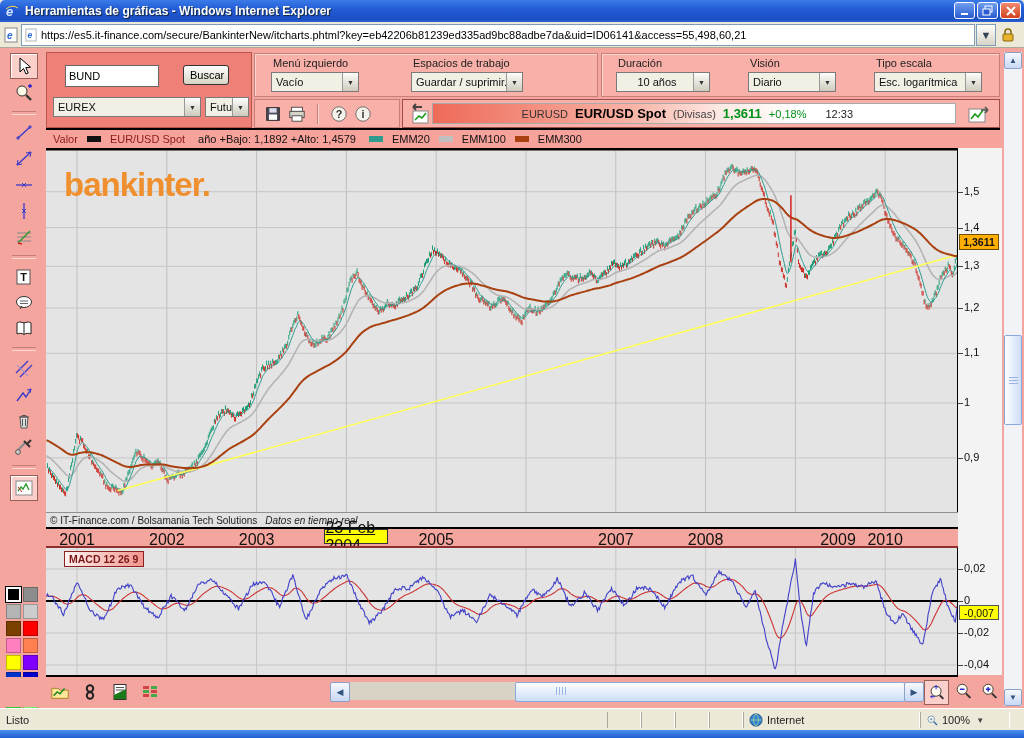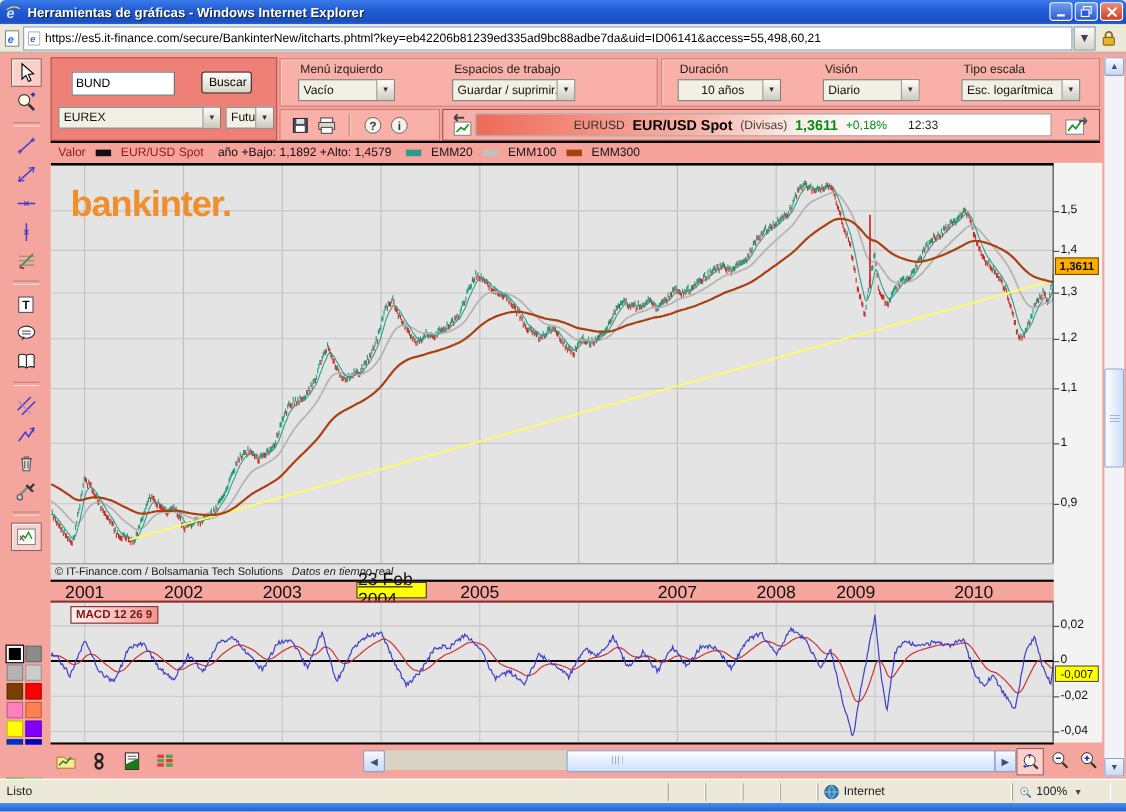--- a/index.html
+++ b/index.html
@@ -466,21 +466,21 @@
     <div id="blackline1"></div>
 
     <div id="xaxis">
         <span class="yearlbl" style="left: 31px;">2001</span>
         <span class="yearlbl" style="left: 120.8px;">2002</span>
         <span class="yearlbl" style="left: 210.6px;">2003</span>
         <span class="yearlbl" style="left: 390.2px;">2005</span>
         <span class="yearlbl" style="left: 480px; margin-top: 43px;">2006</span>
         <span class="yearlbl" style="left: 569.8px;">2007</span>
         <span class="yearlbl" style="left: 659.6px;">2008</span>
-        <span class="yearlbl" style="left: 732px;">2009</span>
+        <span class="yearlbl" style="left: 792px;">2009</span>
         <span class="yearlbl" style="left: 839.2px;">2010</span>
         <div id="datebox" style="left: 278.4px; width: 64px;">23 Feb 2004</div>
       </div>
 
     <div id="macdtopline"></div>
     <div id="macdsvgbox">
       <svg id="macdsvg" width="912" height="127" xmlns="http://www.w3.org/2000/svg">
           <line x1="31.0" y1="0" x2="31.0" y2="127" stroke="#c6c6c6"></line>
           <line x1="120.8" y1="0" x2="120.8" y2="127" stroke="#c6c6c6"></line>
           <line x1="210.6" y1="0" x2="210.6" y2="127" stroke="#c6c6c6"></line>

